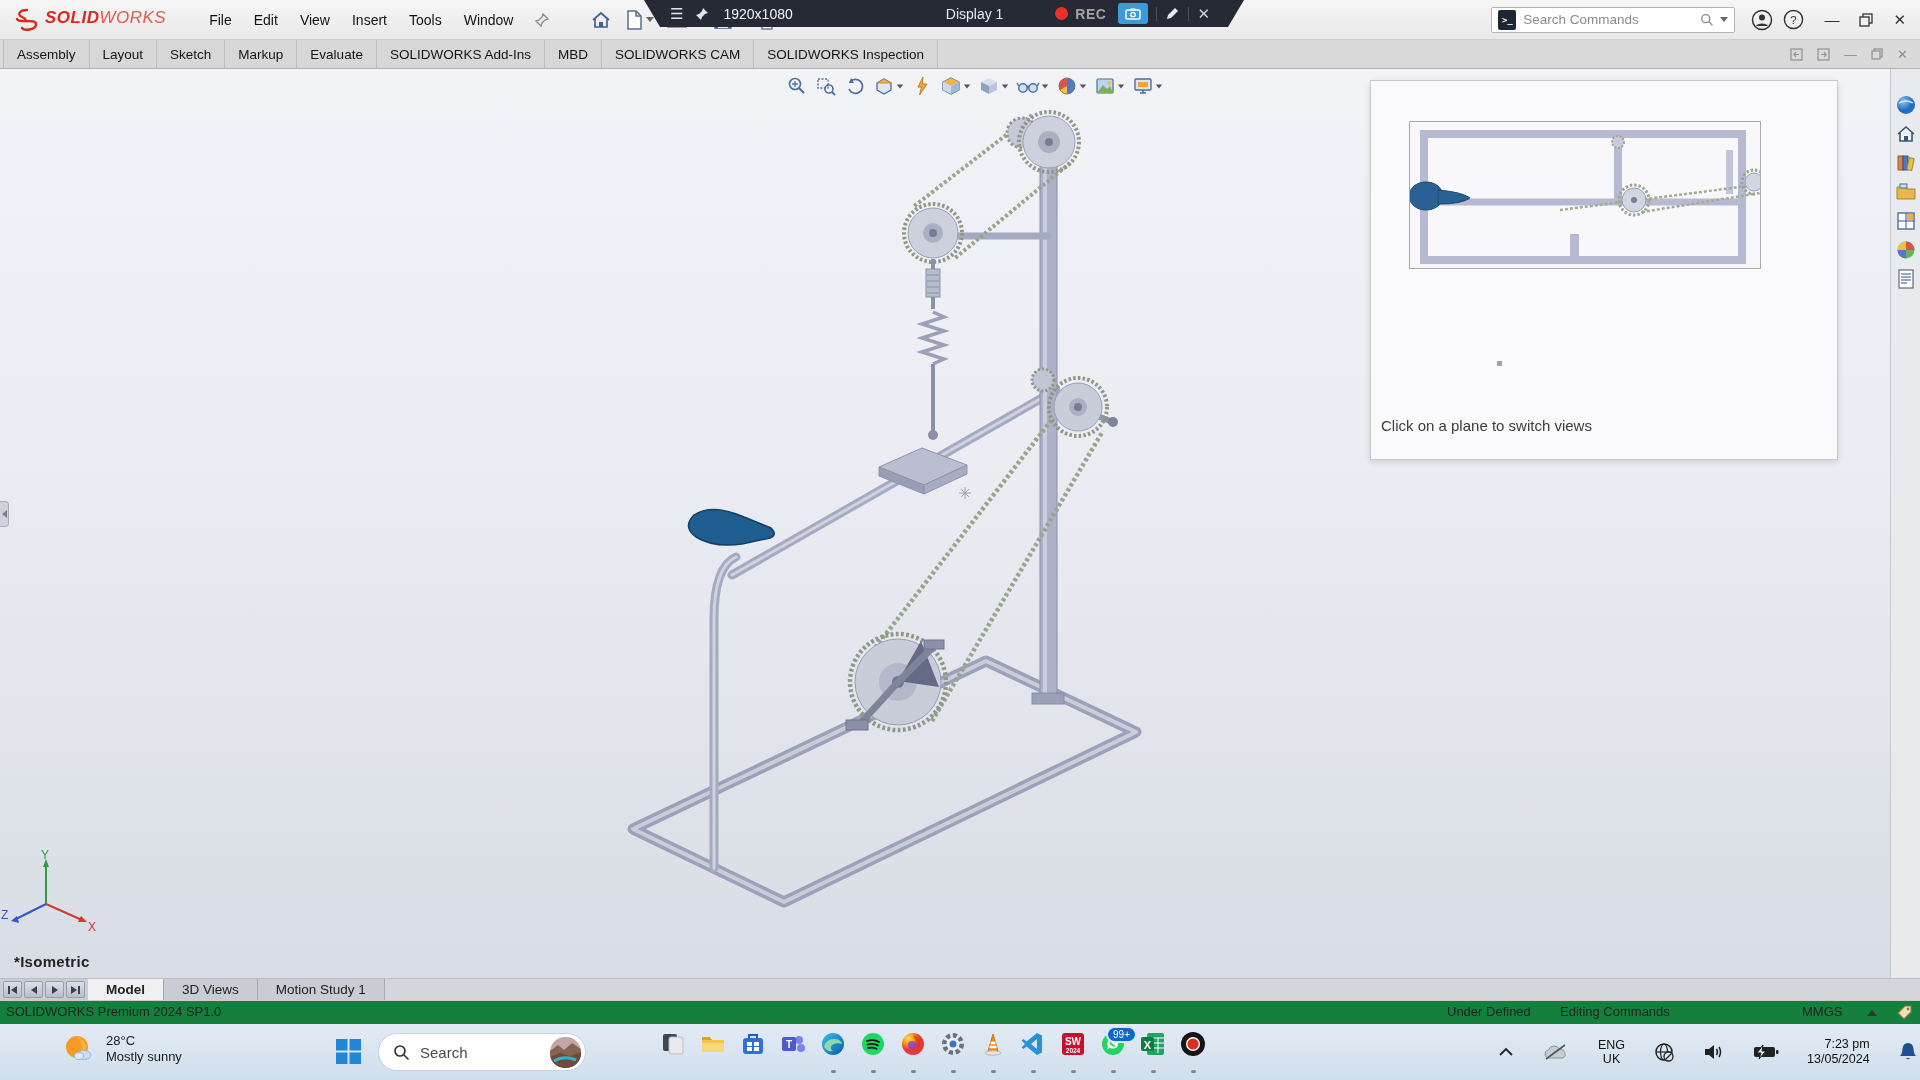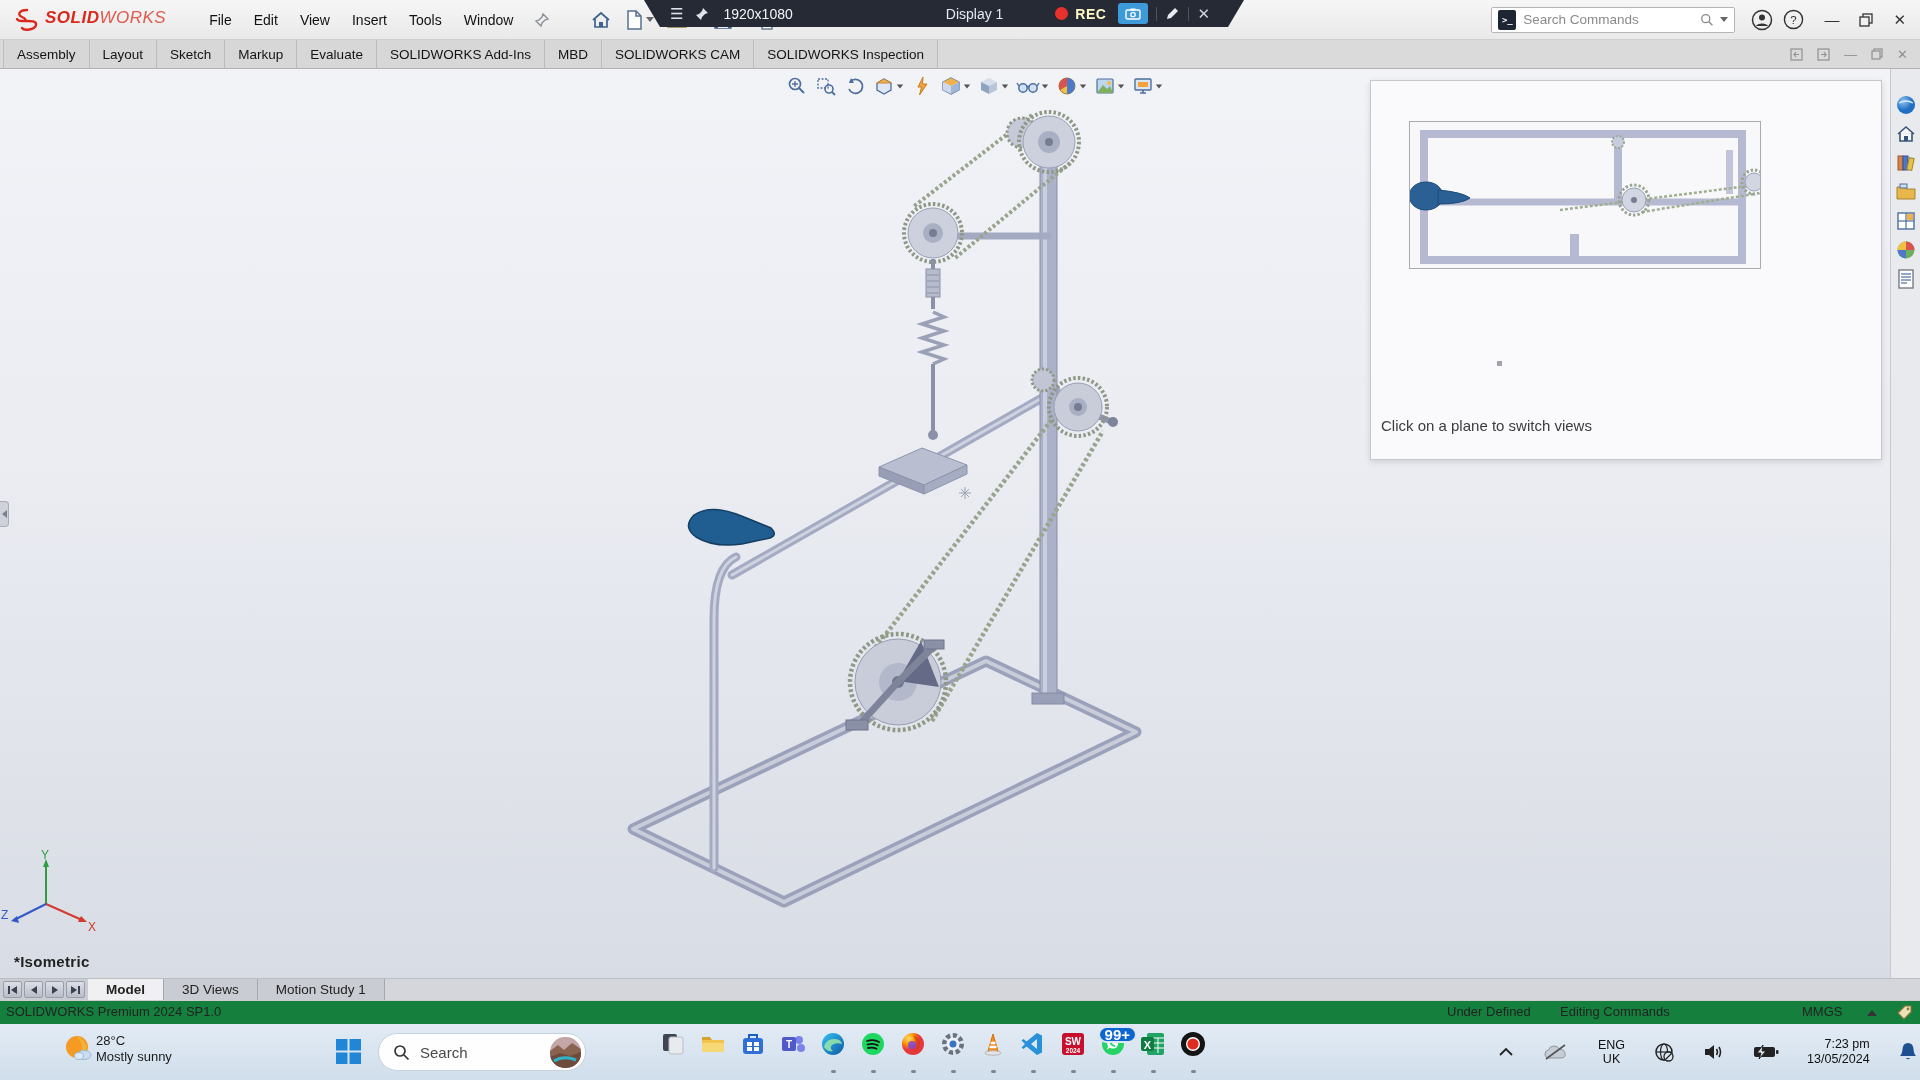--- a/index.html
+++ b/index.html
@@ -21,21 +21,21 @@
   .caret { width:0; height:0; border-left:4px solid transparent; border-right:4px solid transparent; border-top:5px solid #666; display:inline-block; }
 
   
   .recorder { position:absolute; left:644px; top:0; width:600px; height:27px; background:#252a34;
     clip-path:polygon(0 0,100% 0,calc(100% - 16px) 100%,16px 100%);
     display:flex; align-items:center; color:#e8ebf2; font-size:14px; padding:0 34px 0 26px; }
   .recorder .sp { flex:0 0 auto; }
   .rec-res { margin-left:14px; color:#f2f4f8; }
   .rec-display { margin-left:auto; margin-right:52px; color:#e4e8f0; }
   .rec-dot { width:13px; height:13px; border-radius:50%; background:#e8312a; margin-right:7px; }
-  .rec-label { font-weight:bold; color:#fef9c3; letter-spacing:.5px; }
+  .rec-label { font-weight:bold; color:#a3a3a3; letter-spacing:.5px; }
   .cam-btn { width:30px; height:21px; background:#3d9bd9; border-radius:3px; display:flex; align-items:center; justify-content:center; margin-left:12px; }
   .rec-sep { width:1px; height:14px; background:#4a5160; margin:0 8px; }
   .hamburger { font-size:15px; color:#dfe3ea; }
 
   
   .tb-right { margin-left:auto; display:flex; align-items:center; padding-right:14px; }
   .sw-search { width:244px; height:26px; background:#fff; border:1px solid #b5b5b5; border-radius:2px;
     display:flex; align-items:center; padding:0 6px; margin-right:16px; }
   .term-ico { width:20px; height:20px; background:#1e2633; border-radius:2px; color:#fff; font-size:9px; font-weight:bold;
     display:flex; align-items:center; justify-content:center; margin-right:7px; font-family:"DejaVu Sans Mono",monospace; }
@@ -57,21 +57,21 @@
   .viewport { position:absolute; top:69px; left:0; width:1920px; height:909px;
     background:linear-gradient(180deg,#f2f3f7 0%,#eaecf2 45%,#d8dce4 100%); }
   .model-svg { position:absolute; inset:0; }
 
   
   .hud { position:absolute; left:784px; top:5px; display:flex; align-items:center; gap:3px; }
   .hud-btn { display:flex; align-items:center; padding:1px 2px; gap:1px; }
   .hud .caret { border-top-color:#555; transform:scale(.8); }
 
   
-  .orient { position:absolute; left:1370px; top:11px; width:512px; height:380px; background:#fafafc;
+  .orient { position:absolute; left:1370px; top:11px; width:468px; height:380px; background:#fafafc;
     border:1px solid #c7c7cc; box-shadow:0 2px 6px rgba(0,0,0,.12); }
   .orient-box { position:absolute; left:38px; top:40px; width:352px; height:148px; background:#f8f8fb;
     border:1px solid #a9a9b0; overflow:hidden; }
   .orient-caption { position:absolute; left:10px; top:336px; font-size:15px; color:#3c3c3c; }
   .orient-dot { position:absolute; left:126px; top:280px; width:5px; height:5px; background:#a2a2aa; }
 
   
   .taskpane { position:absolute; right:0; top:0; width:30px; height:100%; background:#e8eaee;
     border-left:1px solid #c6c9cf; display:flex; flex-direction:column; align-items:center; padding-top:24px; gap:5px; }
   .tp-btn { width:24px; height:24px; display:flex; align-items:center; justify-content:center; border-radius:3px; }
@@ -102,32 +102,32 @@
   .sb-left { position:absolute; left:6px; top:3px; }
   .sb-def { position:absolute; left:1447px; top:3px; }
   .sb-mode { position:absolute; left:1560px; top:3px; }
   .sb-units { position:absolute; left:1802px; top:3px; }
   .sb-caret { position:absolute; left:1867px; top:9px; width:0; height:0; border-left:5px solid transparent; border-right:5px solid transparent; border-bottom:6px solid #333; }
   .sb-tag { position:absolute; left:1896px; top:3px; }
 
   
   .taskbar { position:absolute; top:1024px; left:0; width:1920px; height:56px;
     background:linear-gradient(#e2ebf5,#d0deeb); }
-  .weather { position:absolute; left:60px; top:7px; display:flex; align-items:center; }
+  .weather { position:absolute; left:60px; top:7px; display:flex; align-items:center; gap:10px; }
   .weather-txt { font-size:13px; color:#1b1b1b; line-height:16px; }
   .start-btn { position:absolute; left:335px; top:14px; }
   .tb-search { position:absolute; left:378px; top:9px; width:208px; height:38px; background:#fefefe;
     border:1px solid #c6d2de; border-radius:19px; display:flex; align-items:center; padding:0 4px 0 14px; }
   .tb-search input { border:none; outline:none; background:transparent; font-size:15px; color:#444; width:110px; margin-left:10px; }
   .tb-search input::placeholder { color:#4a4a4a; }
   .bing-img { margin-left:auto; }
   .apps { position:absolute; left:658px; top:7px; display:flex; gap:10px; }
   .app { width:30px; height:42px; display:flex; flex-direction:column; align-items:center; position:relative; }
   .app .dot { width:5px; height:3px; border-radius:2px; background:#7e8894; position:absolute; bottom:0; }
-  .badge { position:absolute; top:-5px; right:-9px; background:#0b66d0; color:#fff; font-size:15px; font-weight:bold;
+  .badge { position:absolute; top:-5px; right:-9px; background:#0b66d0; color:#fff; font-size:10px; font-weight:normal;
     padding:1px 5px; border-radius:9px; border:2px solid #dce7f2; line-height:11px; }
   .tray { position:absolute; left:1498px; top:0; height:56px; display:flex; align-items:center; gap:28px; }
   .lang { font-size:12.5px; text-align:center; line-height:14px; color:#111; }
   .clock { font-size:12.5px; text-align:right; line-height:15px; color:#111; }
   .copilot { position:relative; width:30px; height:30px; border-radius:7px;
     background:linear-gradient(135deg,#e14fb2 0%,#7a5af5 35%,#29a3e8 65%,#30c5a8 100%); }
   .pre-badge { position:absolute; right:-6px; bottom:-4px; background:#f5c400; color:#111; font-size:7.5px; font-weight:bold;
     padding:1px 3px; border-radius:3px; }
 
   svg { display:block; }

